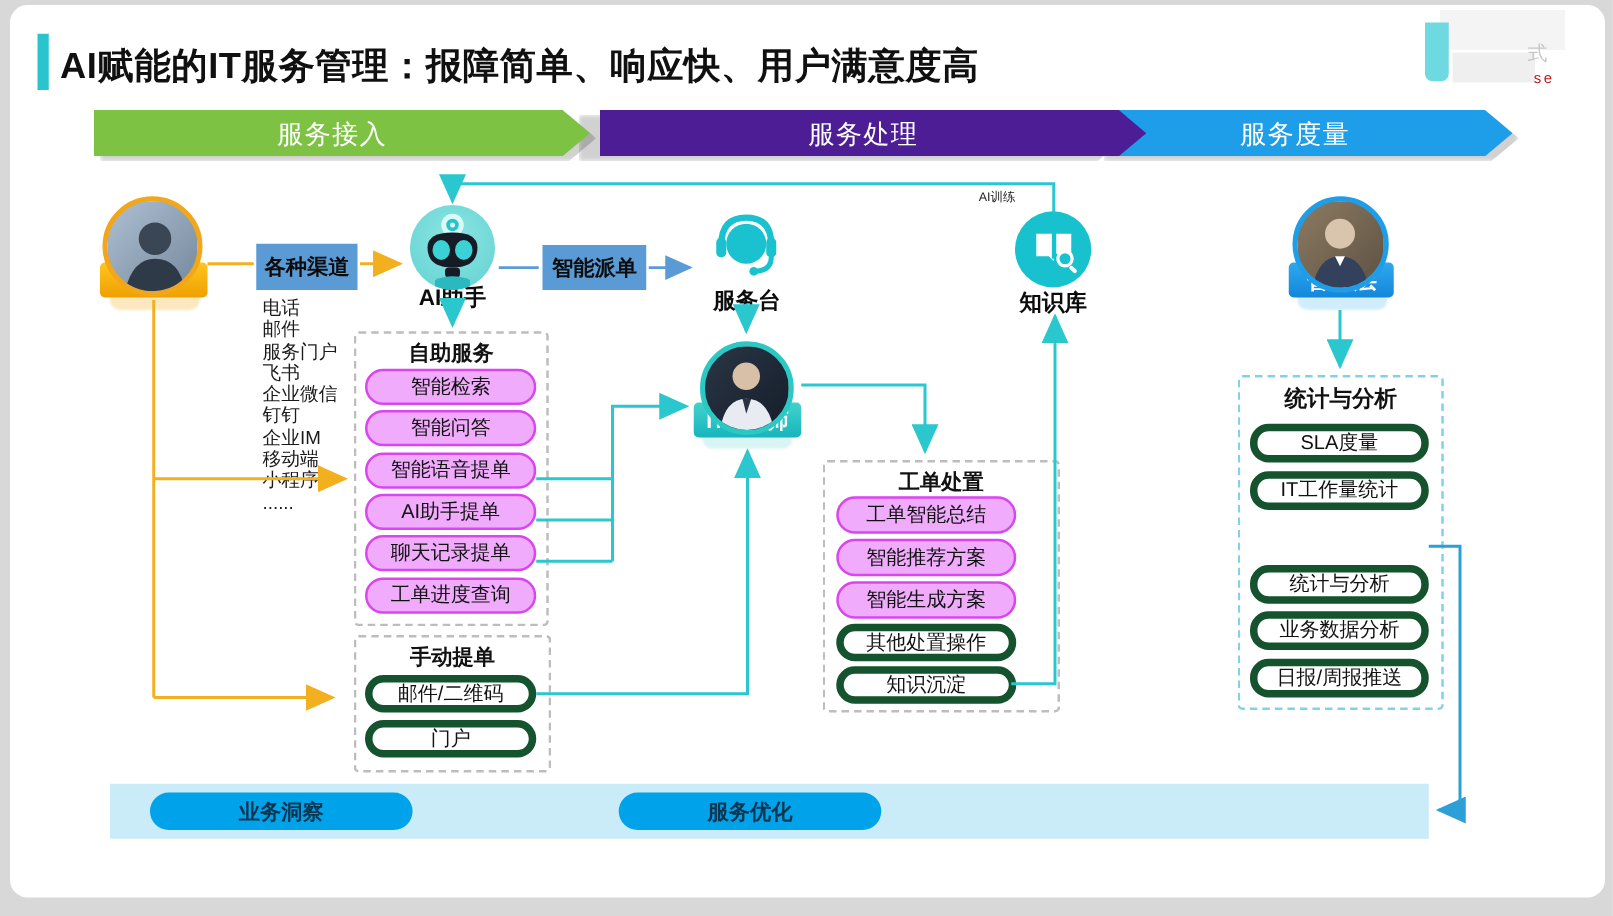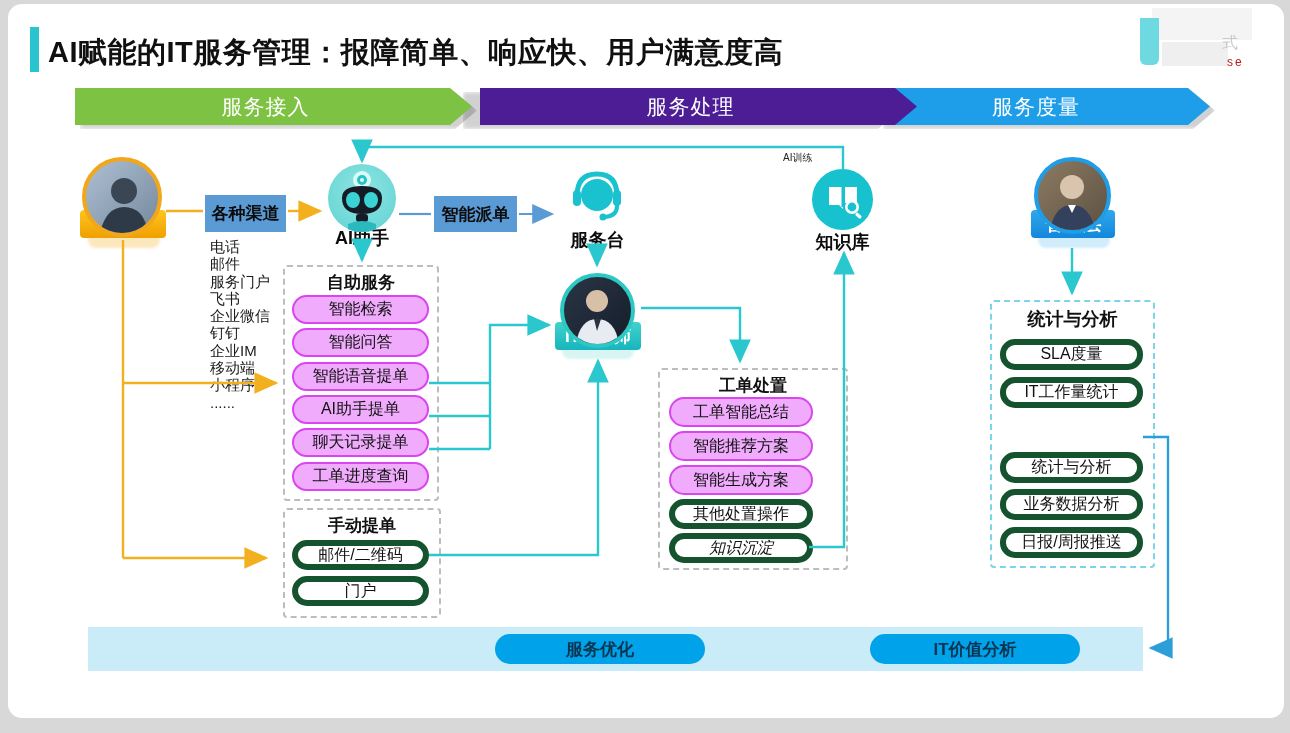--- a/index.html
+++ b/index.html
@@ -220,26 +220,26 @@
   <div class="abs dbox-title" style="left:283px;top:514px;width:158px;">手动提单</div>
   <div class="abs pill pill-teal" style="left:292px;top:540px;width:137px;height:30px;">邮件/二维码</div>
   <div class="abs pill pill-teal" style="left:292px;top:576px;width:137px;height:30px;">门户</div>
 
   <div class="abs dbox" style="left:658px;top:368px;width:190px;height:202px;"></div>
   <div class="abs dbox-title" style="left:658px;top:374px;width:190px;">工单处置</div>
   <div class="abs pill pill-green" style="left:669px;top:397px;width:144px;height:30px;">工单智能总结</div>
   <div class="abs pill pill-green" style="left:669px;top:431px;width:144px;height:30px;">智能推荐方案</div>
   <div class="abs pill pill-green" style="left:669px;top:465px;width:144px;height:30px;">智能生成方案</div>
   <div class="abs pill pill-teal" style="left:669px;top:499px;width:144px;height:30px;">其他处置操作</div>
-  <div class="abs pill pill-teal" style="left:669px;top:533px;width:144px;height:30px;font-style:italic;">知识沉淀</div>
+  <div class="abs pill pill-teal" style="left:669px;top:533px;width:144px;height:30px;">知识沉淀</div>
 
   <div class="abs dbox dbox-teal" style="left:990px;top:300px;width:165px;height:268px;"></div>
   <div class="abs dbox-title" style="left:990px;top:307px;width:165px;font-size:18px;">统计与分析</div>
   <div class="abs pill pill-teal" style="left:1000px;top:339px;width:143px;height:31px;">SLA度量</div>
   <div class="abs pill pill-teal" style="left:1000px;top:377px;width:143px;height:31px;">IT工作量统计</div>
   <div class="abs pill pill-teal" style="left:1000px;top:452px;width:143px;height:31px;">统计与分析</div>
   <div class="abs pill pill-teal" style="left:1000px;top:489px;width:143px;height:31px;">业务数据分析</div>
   <div class="abs pill pill-teal" style="left:1000px;top:527px;width:143px;height:31px;">日报/周报推送</div>
 
   <div class="abs band"></div>
+  <div class="abs band-pill" style="left:120px;">业务洞察</div>
   <div class="abs band-pill" style="left:495px;">服务优化</div>
-  <div class="abs band-pill" style="left:870px;">IT价值分析</div>
 </div>
 
 </body></html>

